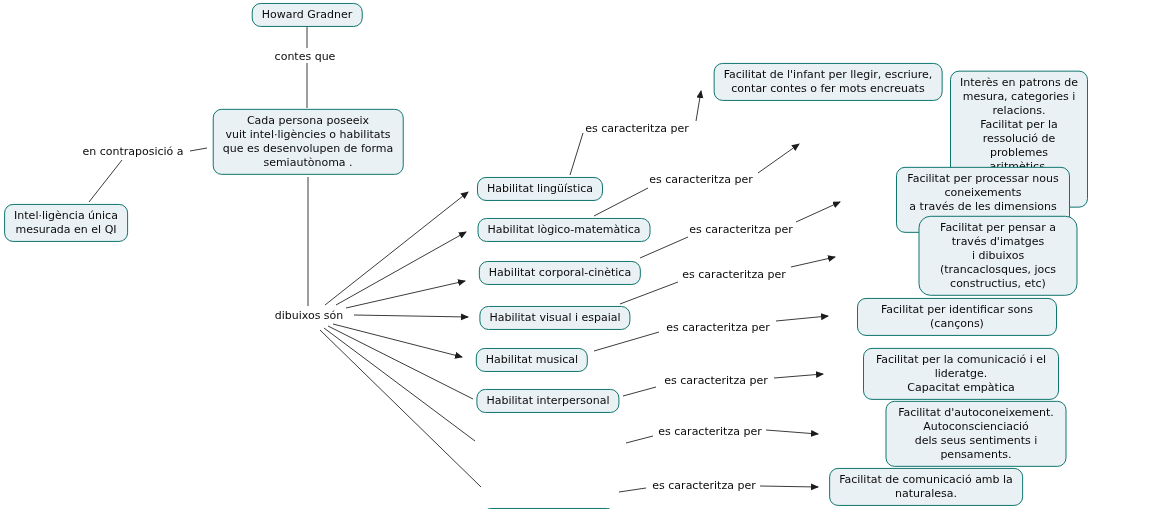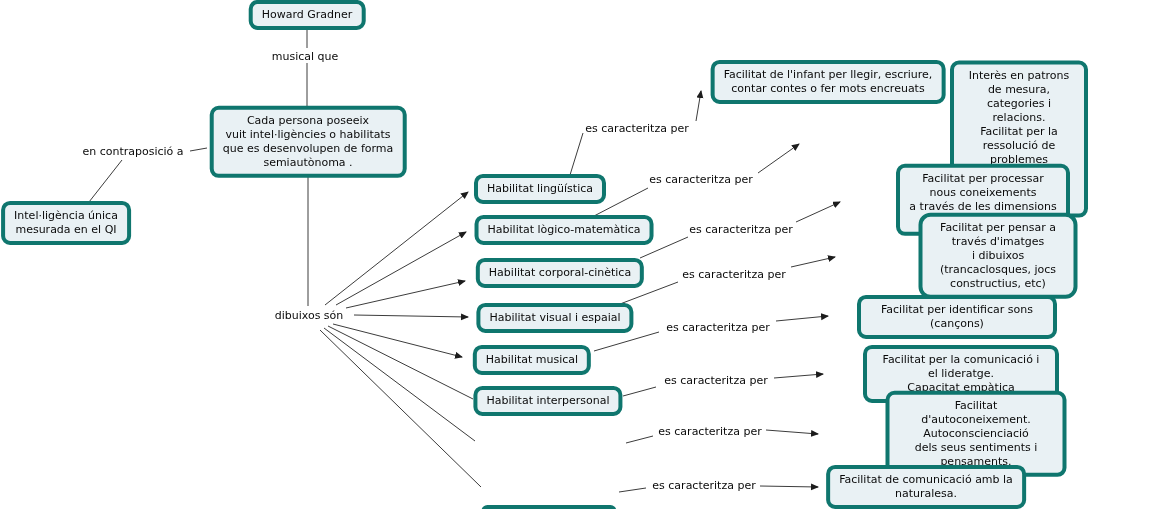--- a/index.html
+++ b/index.html
@@ -14,21 +14,21 @@
   #wires {
     position: absolute;
     left: 0; top: 0;
     width: 1157px; height: 509px;
     z-index: 0;
   }
   .node {
     position: absolute;
     transform: translate(-50%, -50%);
     background: #e9f1f4;
-    border: 4px solid #0f766e;
+    border: 1px solid #0f766e;
     border-radius: 9px;
     padding: 4px 9px;
     font-size: 11px;
     line-height: 1.28;
     color: #0a0a0a;
     text-align: center;
     white-space: pre-line;
     z-index: 1;
     box-sizing: border-box;
   }
@@ -84,21 +84,21 @@
       <line x1="623" y1="396" x2="656" y2="387"></line>
       <line x1="774" y1="378" x2="823" y2="374" marker-end="url(#arrow)"></line>
       <line x1="626" y1="443" x2="653" y2="436"></line>
       <line x1="766" y1="430" x2="818" y2="434" marker-end="url(#arrow)"></line>
       <line x1="619" y1="492" x2="646" y2="488"></line>
       <line x1="760" y1="486" x2="818" y2="487" marker-end="url(#arrow)"></line>
     </g>
   </svg>
 
   <div class="node" style="left:307px; top:15px;">Howard Gradner</div>
-  <div class="lbl" style="left:305px; top:56px;">musical que</div>
+  <div class="lbl" style="left:305px; top:56px;">contes que</div>
   <div class="node" style="left:308px; top:142px;">Cada persona poseeix
 vuit intel·ligències o habilitats
 que es desenvolupen de forma
 semiautònoma .</div>
   <div class="lbl" style="left:133px; top:151px;">en contraposició a</div>
   <div class="node" style="left:66px;  top:223px;">Intel·ligència única
 mesurada en el QI</div>
   <div class="lbl" style="left:309px; top:315px;">dibuixos són</div>
 
   <div class="node" style="left:540px; top:189px;">Habilitat lingüística</div>

